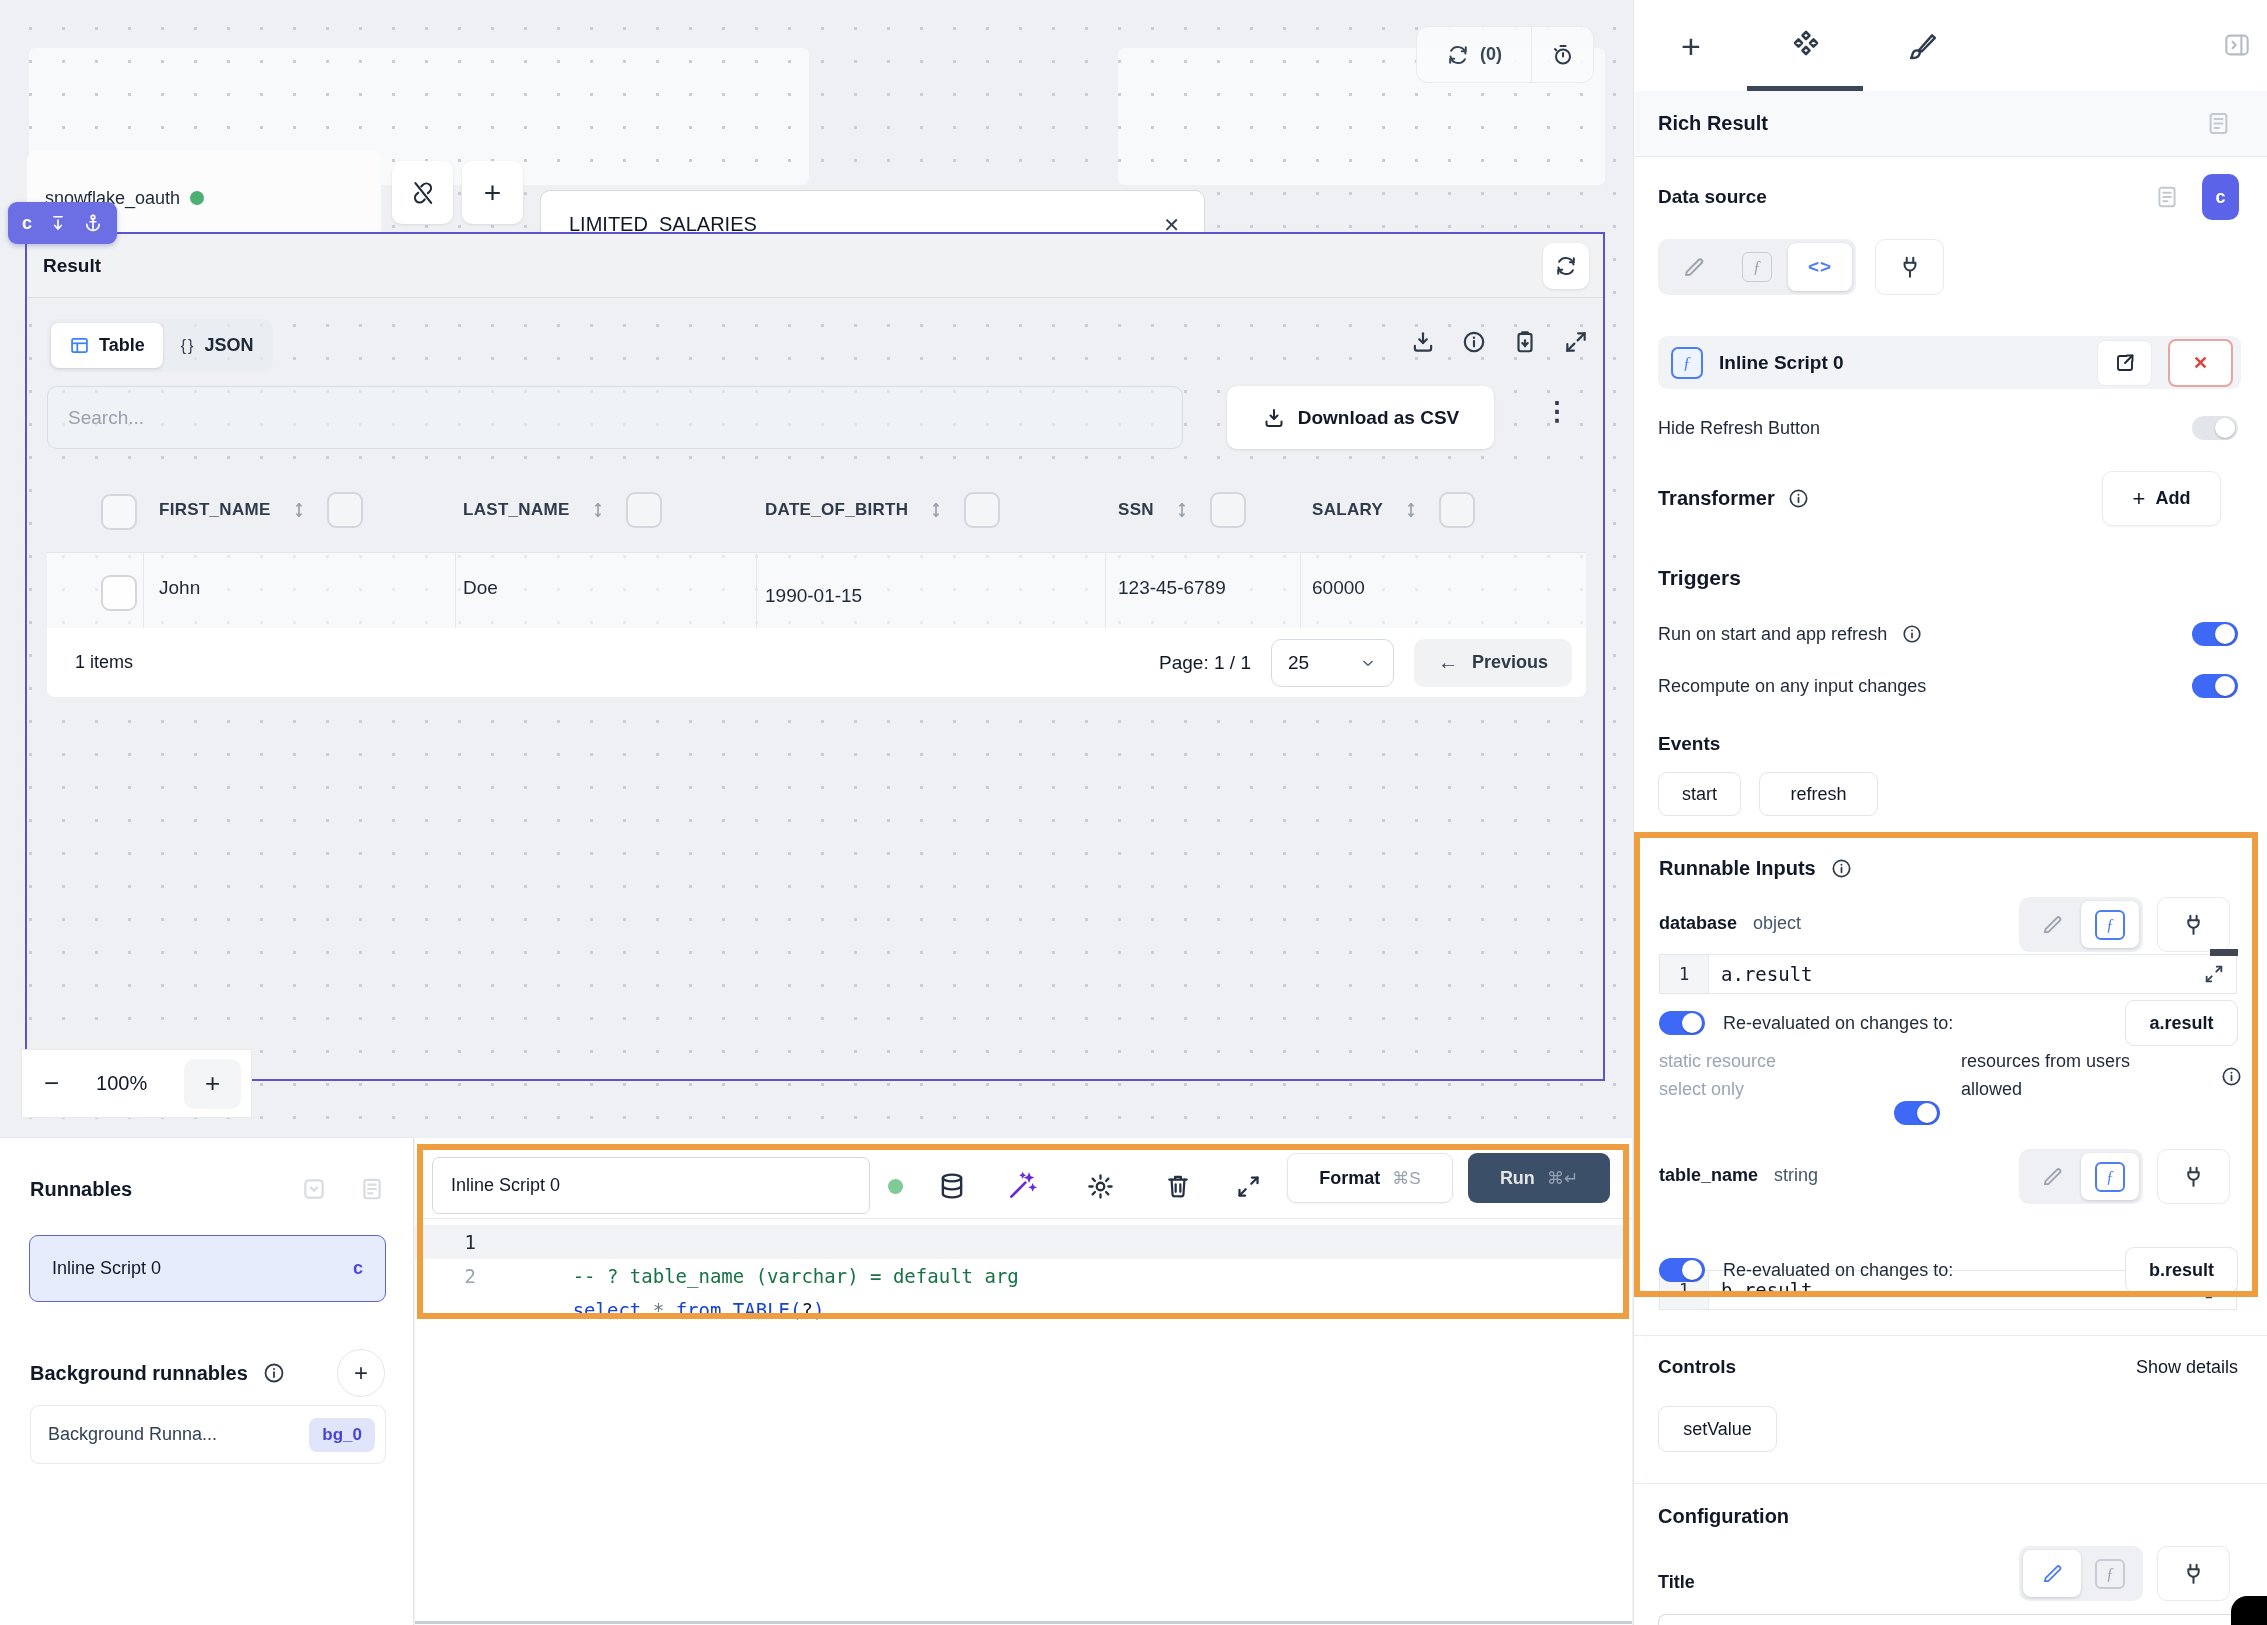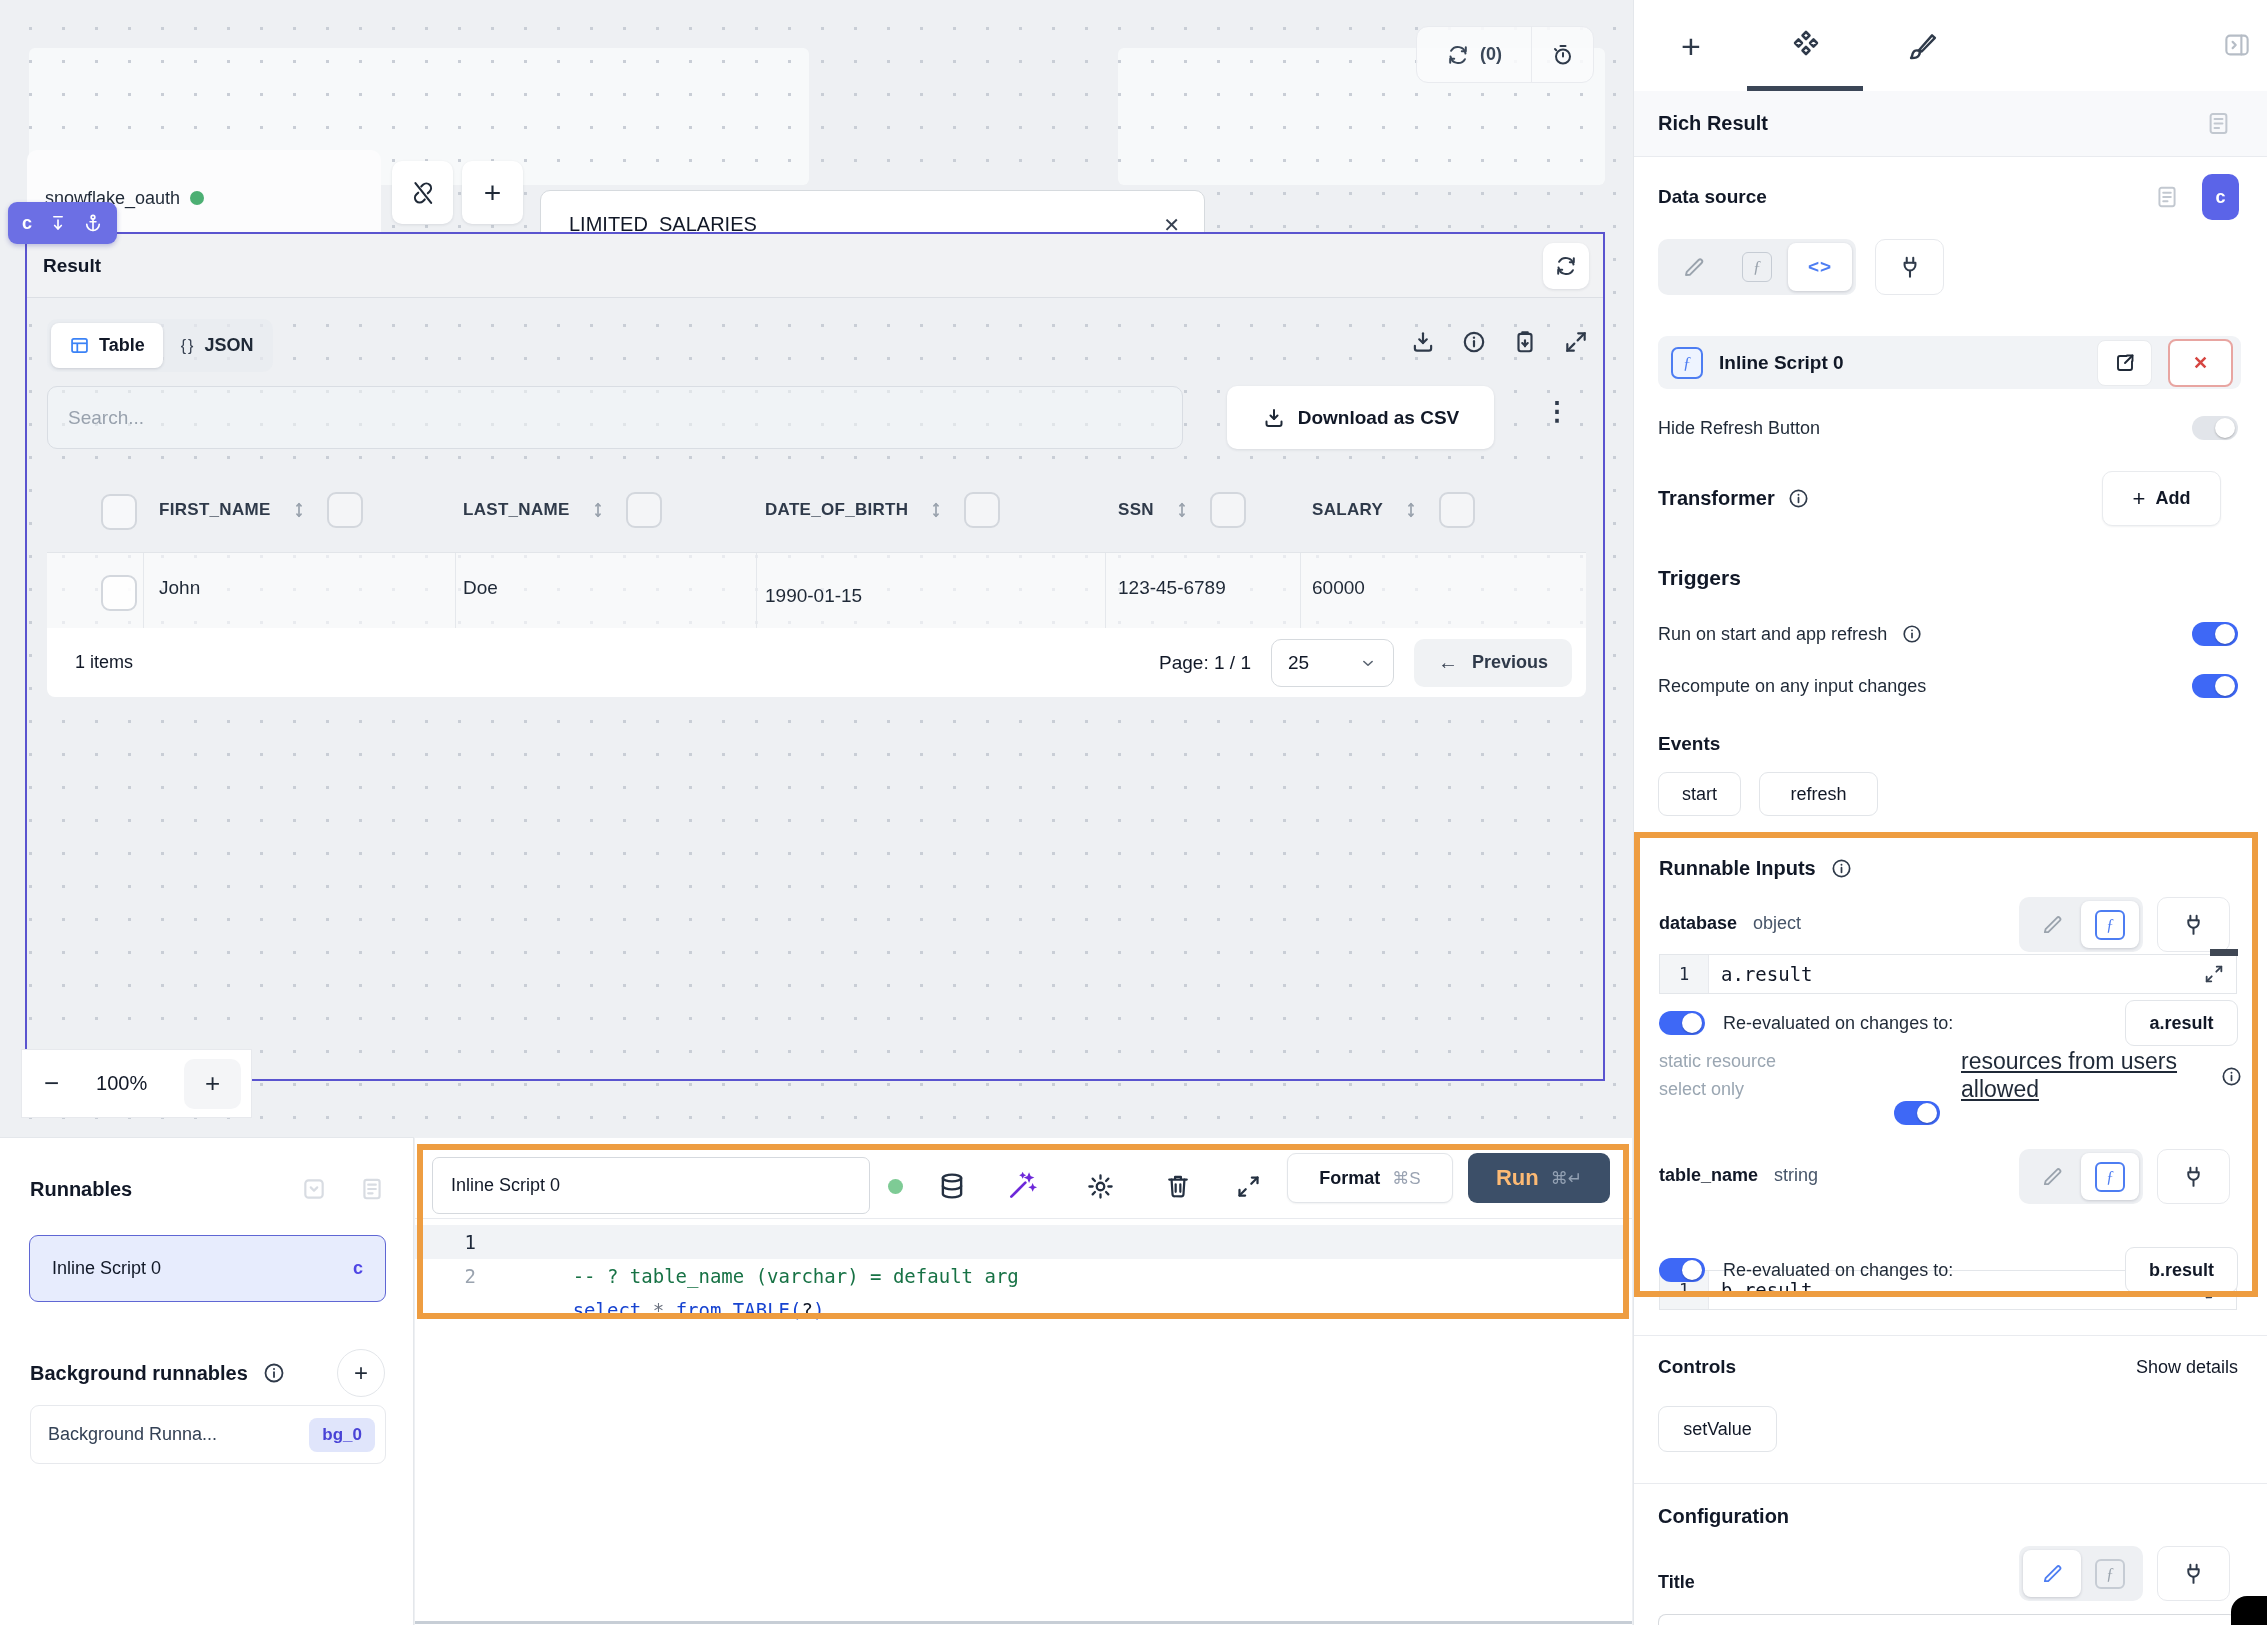--- a/index.html
+++ b/index.html
@@ -396,21 +396,21 @@
           <path d="M9.5 14.5 4 20"></path>
           <path d="M4 20h5M4 20v-5"></path>
         </svg>
     </span>
 
     <div class="abs flex" style="left:872px;top:15px;width:166px;height:50px;background:#fff;border:1px solid #e2e5e9;border-radius:9px;box-sizing:border-box;justify-content:center;gap:12px;box-shadow:0 1px 2px rgba(20,30,50,.06);">
       <span class="b" style="font-size:18px;color:#111827;">Format</span>
       <span style="font-size:17px;color:#9aa3b2;">⌘S</span>
     </div>
     <div class="abs flex" style="left:1053px;top:15px;width:142px;height:50px;background:#3c4f68;border-radius:9px;justify-content:center;gap:12px;">
-      <span class="b" style="font-size:22px;color:#fdba74;text-align:center;">Run</span>
+      <span class="b" style="font-size:18px;color:#e5e5e5;text-align:center;">Run</span>
       <span style="font-size:17px;color:#93a1b3;">⌘↵</span>
     </div>
 
     <div class="abs" style="left:0;top:80px;right:0;height:1px;background:#e8eaee;"></div>
 
     <div class="abs" style="left:0;top:87px;right:3px;height:34px;background:#f1f3f6;"></div>
     <div class="abs mono" style="left:0;top:87px;width:61px;text-align:right;font-size:19px;line-height:34px;color:#1e293b;">1</div>
     <div class="abs mono" style="left:0;top:121px;width:61px;text-align:right;font-size:19px;line-height:34px;color:#9aa3af;">2</div>
 
     <div class="abs mono" style="left:89px;top:87px;font-size:19px;line-height:34px;white-space:pre;">
@@ -614,21 +614,21 @@
       <div class="tg on"></div>
       <span class="rowlbl" style="flex:1;">Re-evaluated on changes to:</span>
       <span class="chip b" style="width:111px;height:44px;font-weight:600;">a.result</span>
     </div>
 
     <div class="abs" style="left:25px;top:1047px;width:178px;font-size:18px;line-height:28px;color:#9aa6b2;">
       <div>static resource</div>
       <div>select only</div>
     </div>
     <div class="abs tg on" style="left:260px;top:1061px;"></div>
-    <div class="abs" style="left:327px;top:1047px;width:223px;font-size:23px;line-height:28px;color:#1f2937;text-decoration:underline;">
+    <div class="abs" style="left:327px;top:1047px;width:223px;font-size:18px;line-height:28px;color:#1f2937;">
       <div>resources from users</div>
       <div>allowed</div>
     </div>
     <span class="abs" style="left:586px;top:1065px;">
       <svg width="23" height="23" viewBox="0 0 24 24" fill="none" stroke="#2f3a4a" stroke-width="1.8" stroke-linecap="round">
           <circle cx="12" cy="12" r="8.5"></circle>
           <path d="M12 11.2V16"></path>
           <circle cx="12" cy="8" r="1" fill="#2f3a4a" stroke="none"></circle>
         </svg>
     </span>

